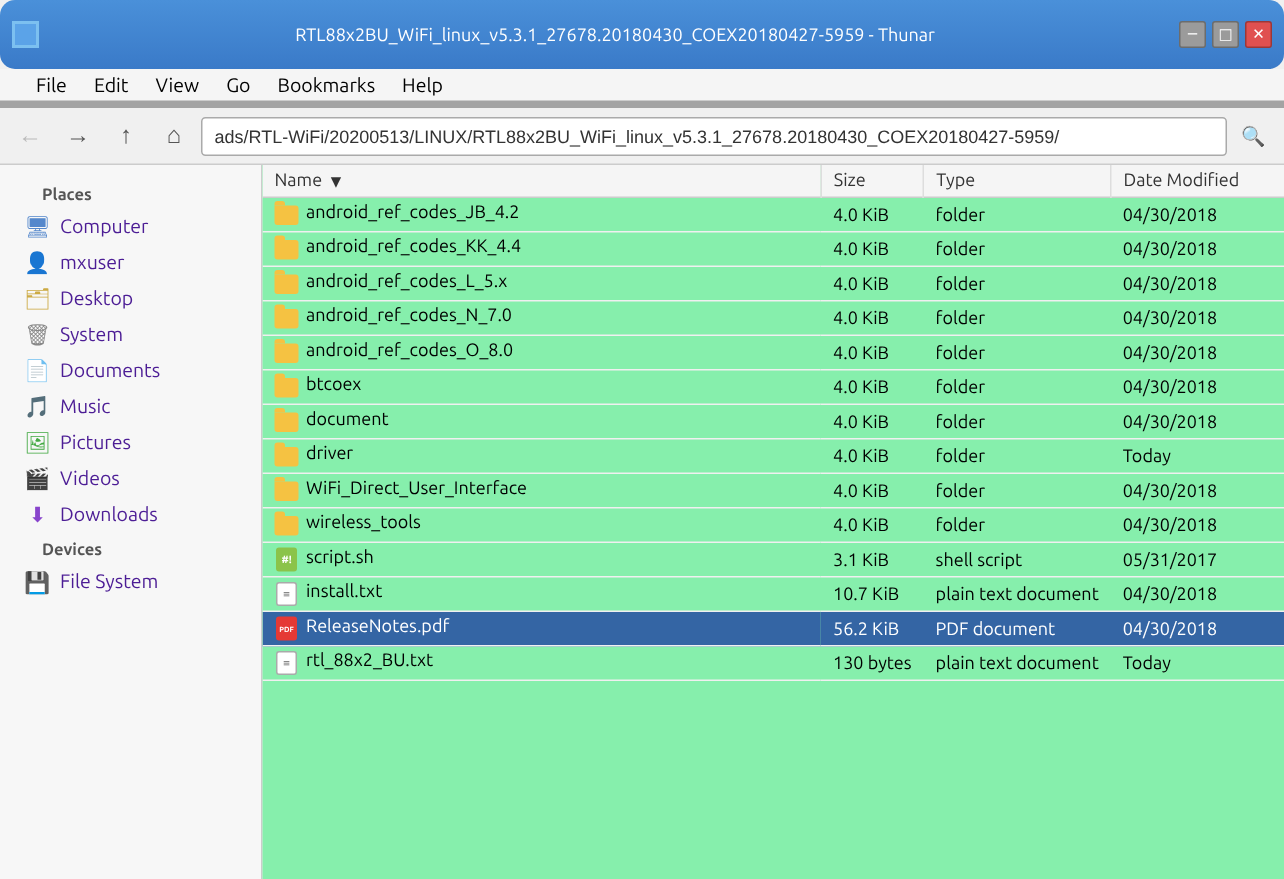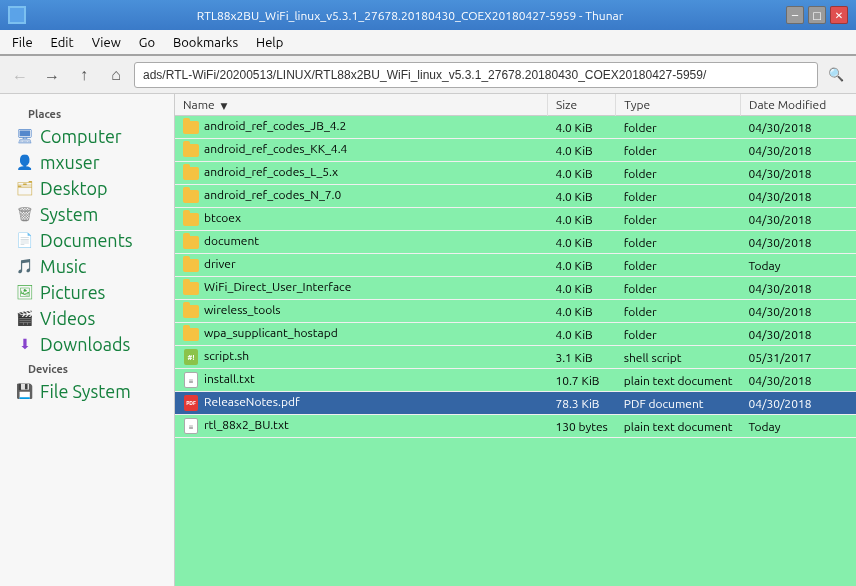--- a/index.html
+++ b/index.html
@@ -1,26 +1,27 @@
 <!DOCTYPE html>
 <html><head>
   <meta charset="utf-8">
   <style>
     * { margin: 0; padding: 0; box-sizing: border-box; }
     body { font-family: 'Ubuntu', 'DejaVu Sans', sans-serif; font-size: 13px; background: #f0f0f0; width: 856px; height: 586px; overflow: hidden; }
 
     
     #titlebar {
       background: linear-gradient(to bottom, #4a90d9, #3a7ac8);
-      height: 30px;
+      height: 46px;
       display: flex;
       align-items: center;
       padding: 0 8px;
       color: white;
       user-select: none;
+      border-radius: 10px;
     }
     #titlebar .window-icon {
       width: 18px; height: 18px;
       background: #5ba3e8;
       border: 2px solid #7cc0f0;
       margin-right: 8px;
       flex-shrink: 0;
     }
     #titlebar .title {
       flex: 1;
@@ -46,22 +47,22 @@
     .win-btn.minimize { background: #9b9b9b; }
     .win-btn.maximize { background: #9b9b9b; }
     .win-btn.close { background: #e05050; }
 
     
     #menubar {
       background: #f5f5f5;
       height: 26px;
       display: flex;
       align-items: center;
-      padding: 0 4px;
-      border-bottom: 2px solid #a3a3a3;
+      padding: 0 16px;
+      border-bottom: 5px solid #a3a3a3;
       gap: 2px;
     }
     .menu-item {
       padding: 2px 8px;
       cursor: pointer;
       border-radius: 3px;
       font-size: 13px;
     }
 
     
@@ -131,21 +132,21 @@
       cursor: pointer;
       gap: 6px;
       border-radius: 0;
     }
     .sidebar-icon {
       width: 18px; height: 18px;
       display: flex; align-items: center; justify-content: center;
       flex-shrink: 0;
       font-size: 14px;
     }
-    .sidebar-label { font-size: 18px; color: #15803d; }
+    .sidebar-label { font-size: 13px; color: #4c1d95; }
 
     
     #file-list {
       flex: 1;
       overflow-y: auto;
       background: #86efac;
     }
     .file-table {
       width: 100%;
       border-collapse: collapse;
@@ -397,20 +398,33 @@
             <td>4.0 KiB</td>
             <td>folder</td>
             <td>04/30/2018</td>
           </tr>
           <tr>
             <td>
               <div class="file-name-cell">
                 <span class="file-icon">
                   <div class="icon-folder"></div>
                 </span>
+                <span>android_ref_codes_O_8.0</span>
+              </div>
+            </td>
+            <td>4.0 KiB</td>
+            <td>folder</td>
+            <td>04/30/2018</td>
+          </tr>
+          <tr>
+            <td>
+              <div class="file-name-cell">
+                <span class="file-icon">
+                  <div class="icon-folder"></div>
+                </span>
                 <span>btcoex</span>
               </div>
             </td>
             <td>4.0 KiB</td>
             <td>folder</td>
             <td>04/30/2018</td>
           </tr>
           <tr>
             <td>
               <div class="file-name-cell">
@@ -450,33 +464,20 @@
             <td>folder</td>
             <td>04/30/2018</td>
           </tr>
           <tr>
             <td>
               <div class="file-name-cell">
                 <span class="file-icon">
                   <div class="icon-folder"></div>
                 </span>
                 <span>wireless_tools</span>
-              </div>
-            </td>
-            <td>4.0 KiB</td>
-            <td>folder</td>
-            <td>04/30/2018</td>
-          </tr>
-          <tr>
-            <td>
-              <div class="file-name-cell">
-                <span class="file-icon">
-                  <div class="icon-folder"></div>
-                </span>
-                <span>wpa_supplicant_hostapd</span>
               </div>
             </td>
             <td>4.0 KiB</td>
             <td>folder</td>
             <td>04/30/2018</td>
           </tr>
           <tr>
             <td>
               <div class="file-name-cell">
                 <span class="file-icon">
@@ -504,21 +505,21 @@
           </tr>
           <tr class="selected">
             <td>
               <div class="file-name-cell">
                 <span class="file-icon">
                   <div class="icon-pdf">PDF</div>
                 </span>
                 <span>ReleaseNotes.pdf</span>
               </div>
             </td>
-            <td>78.3 KiB</td>
+            <td>56.2 KiB</td>
             <td>PDF document</td>
             <td>04/30/2018</td>
           </tr>
           <tr>
             <td>
               <div class="file-name-cell">
                 <span class="file-icon">
                   <div class="icon-text">≡</div>
                 </span>
                 <span>rtl_88x2_BU.txt</span>

